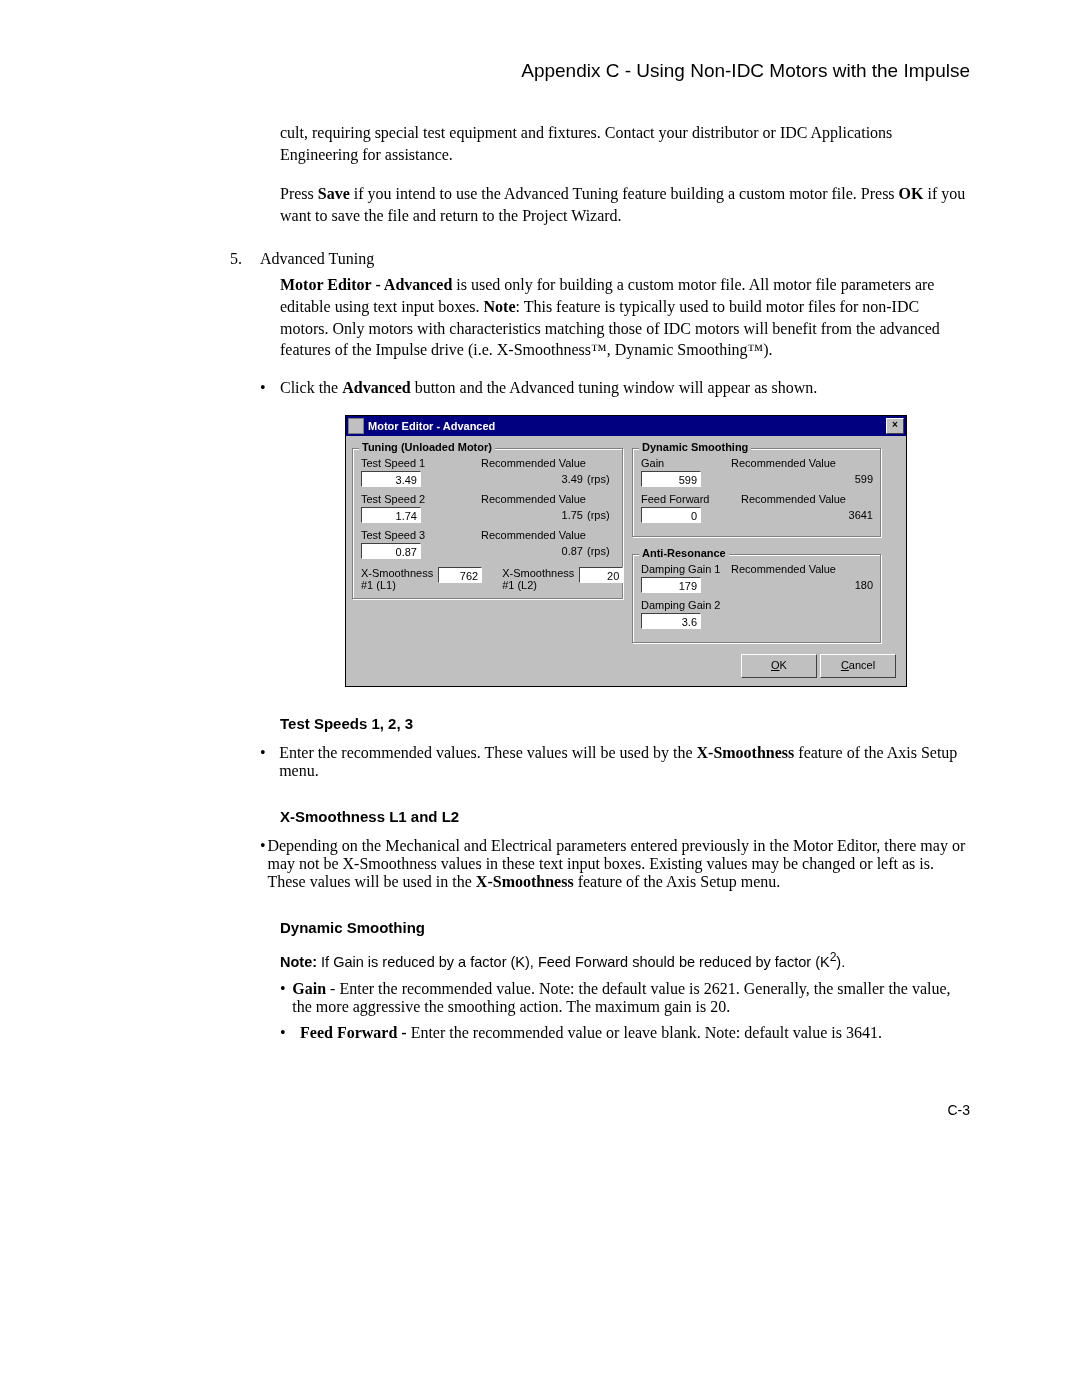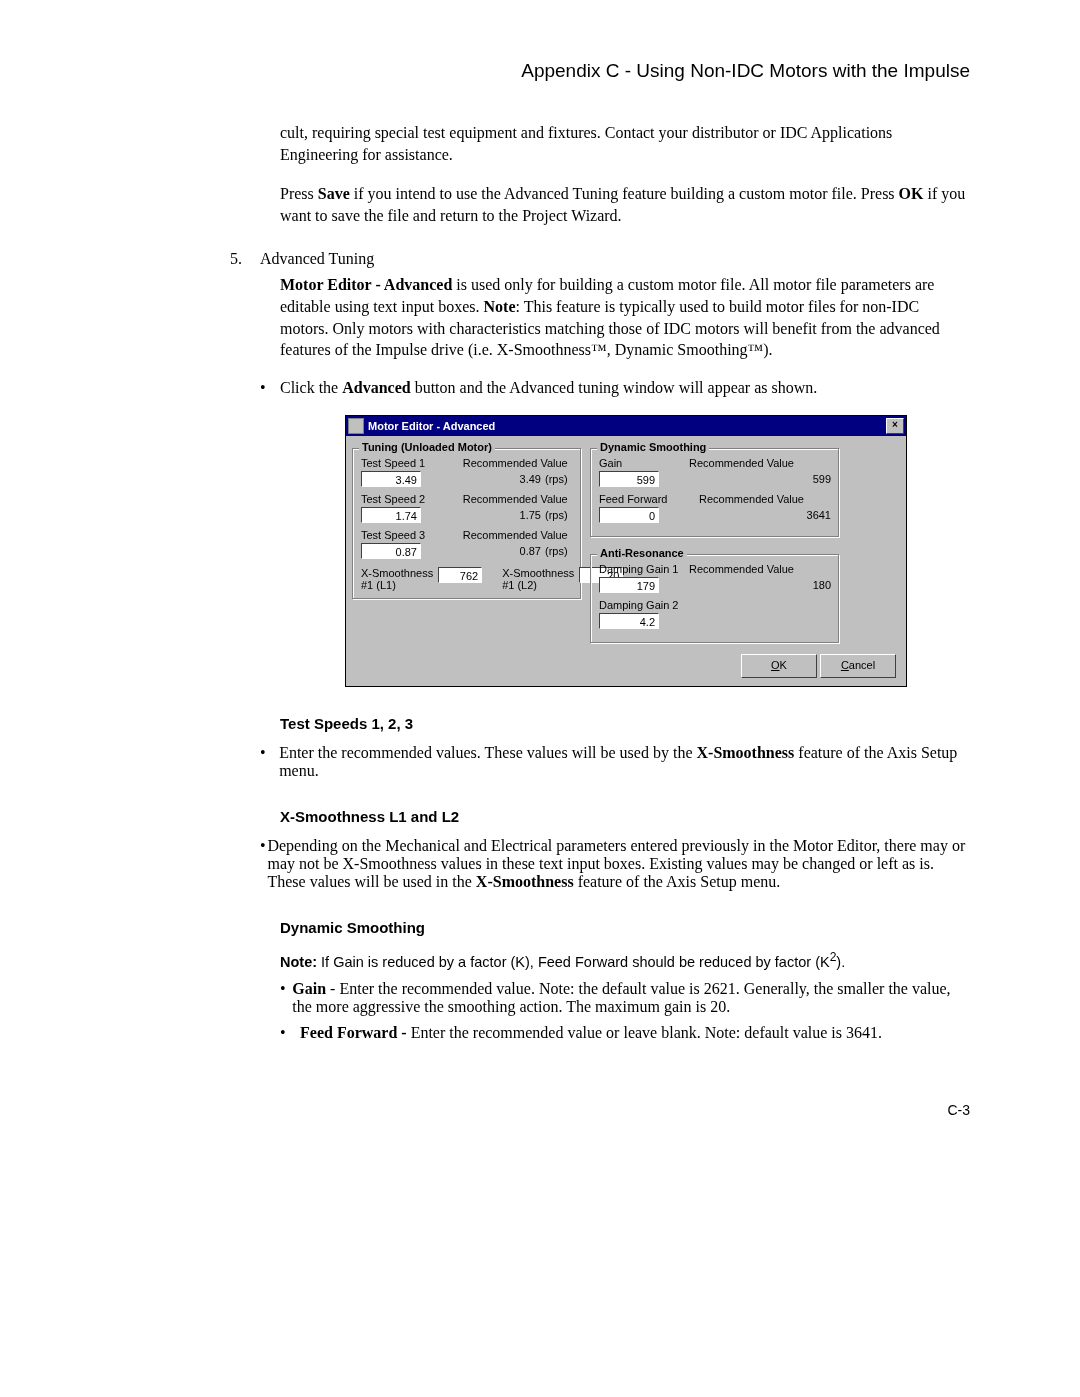--- a/index.html
+++ b/index.html
@@ -137,21 +137,21 @@
   }
   .groupbox .legend {
     position: absolute;
     top: -8px;
     left: 6px;
     background: #c0c0c0;
     padding: 0 3px;
     font-weight: bold;
     font-size: 11px;
   }
-  .left-col { width: 230px; }
+  .left-col { width: 272px; }
   .right-col { width: 250px; display:flex; flex-direction:column; }
   .field-row {
     display: flex;
     align-items: center;
     margin-bottom: 2px;
   }
   .field-row .lbl { width: 120px; }
   .field-row .rec { width: 130px; text-align: left; }
   .field-row2 {
     display: flex;
@@ -319,21 +319,21 @@
               <div class="lbl" style="width:90px">Damping Gain 1</div>
               <div class="rec">Recommended Value</div>
             </div>
             <div class="field-row2">
               <div class="input">179</div>
               <div style="flex:1"></div>
               <span class="rec-val">180</span>
             </div>
             <div>Damping Gain 2</div>
             <div class="field-row2" style="margin-top:2px;">
-              <div class="input">4.2</div>
+              <div class="input">3.6</div>
             </div>
           </div>
         </div>
       </div>
       <div class="btn-row">
         <span class="btn"><span class="ul">O</span><span>K</span></span>
         <span class="btn"><span class="ul">C</span><span>ancel</span></span>
       </div>
     </div>
   </div>

